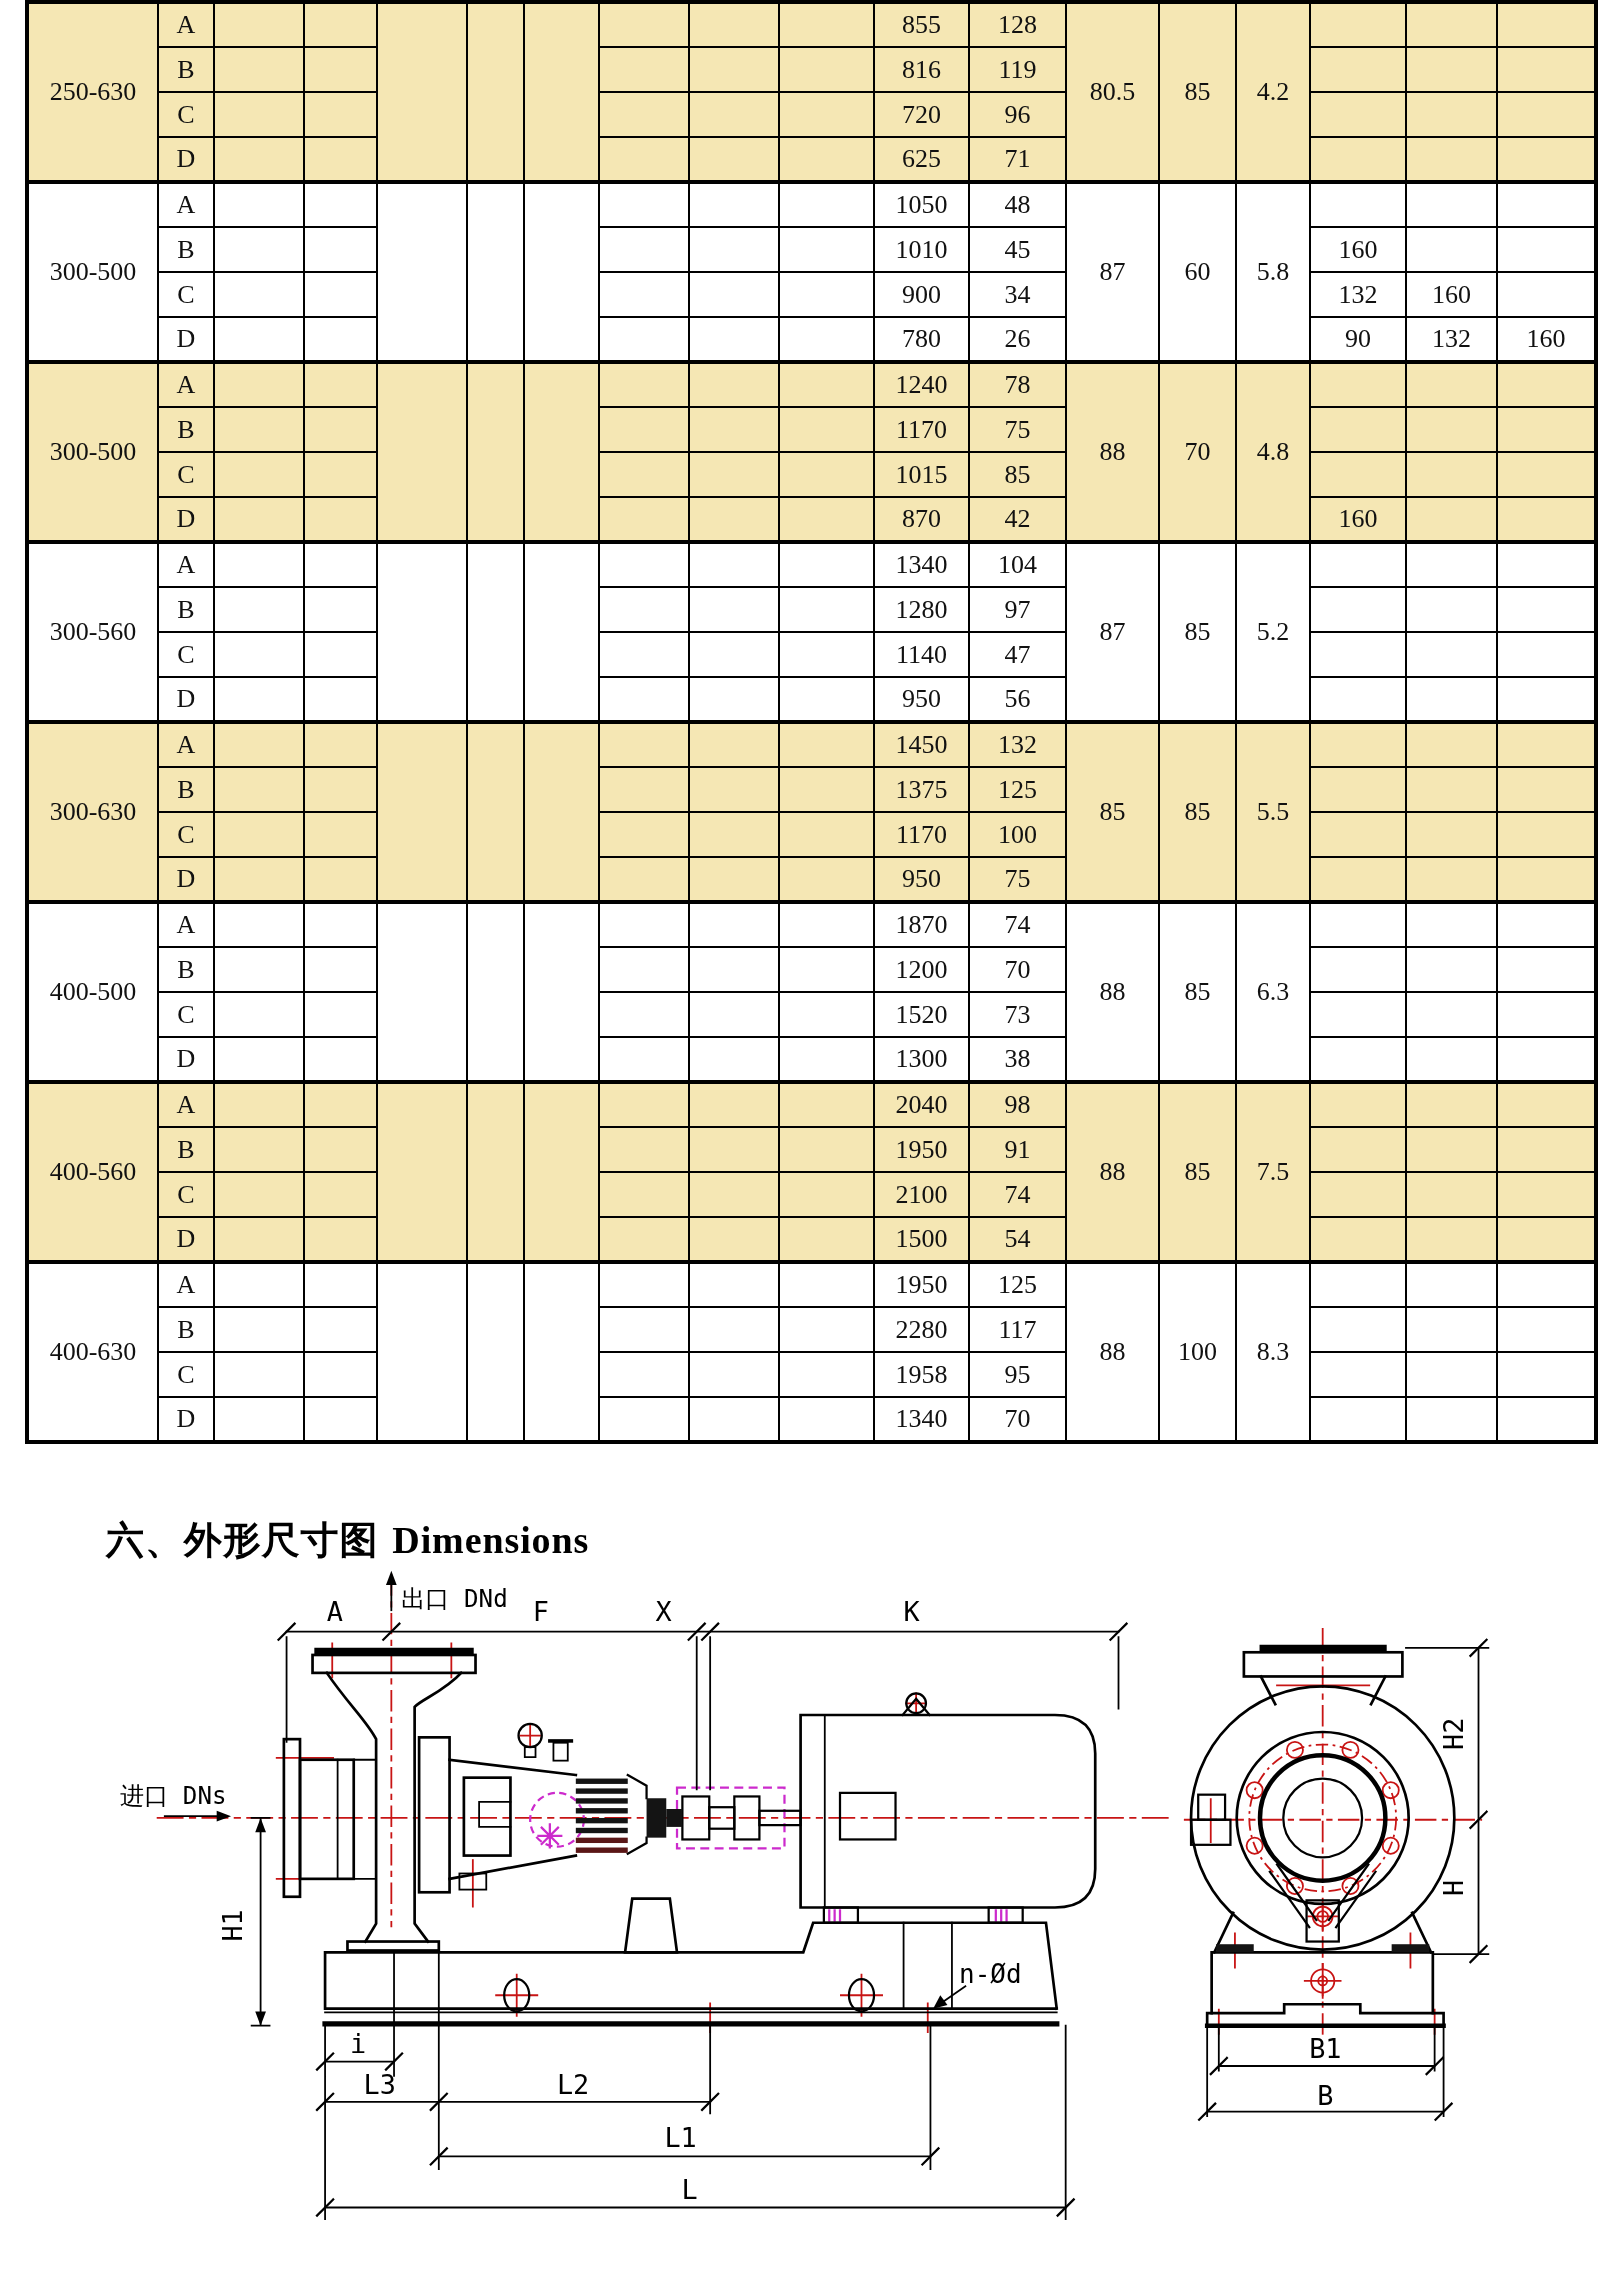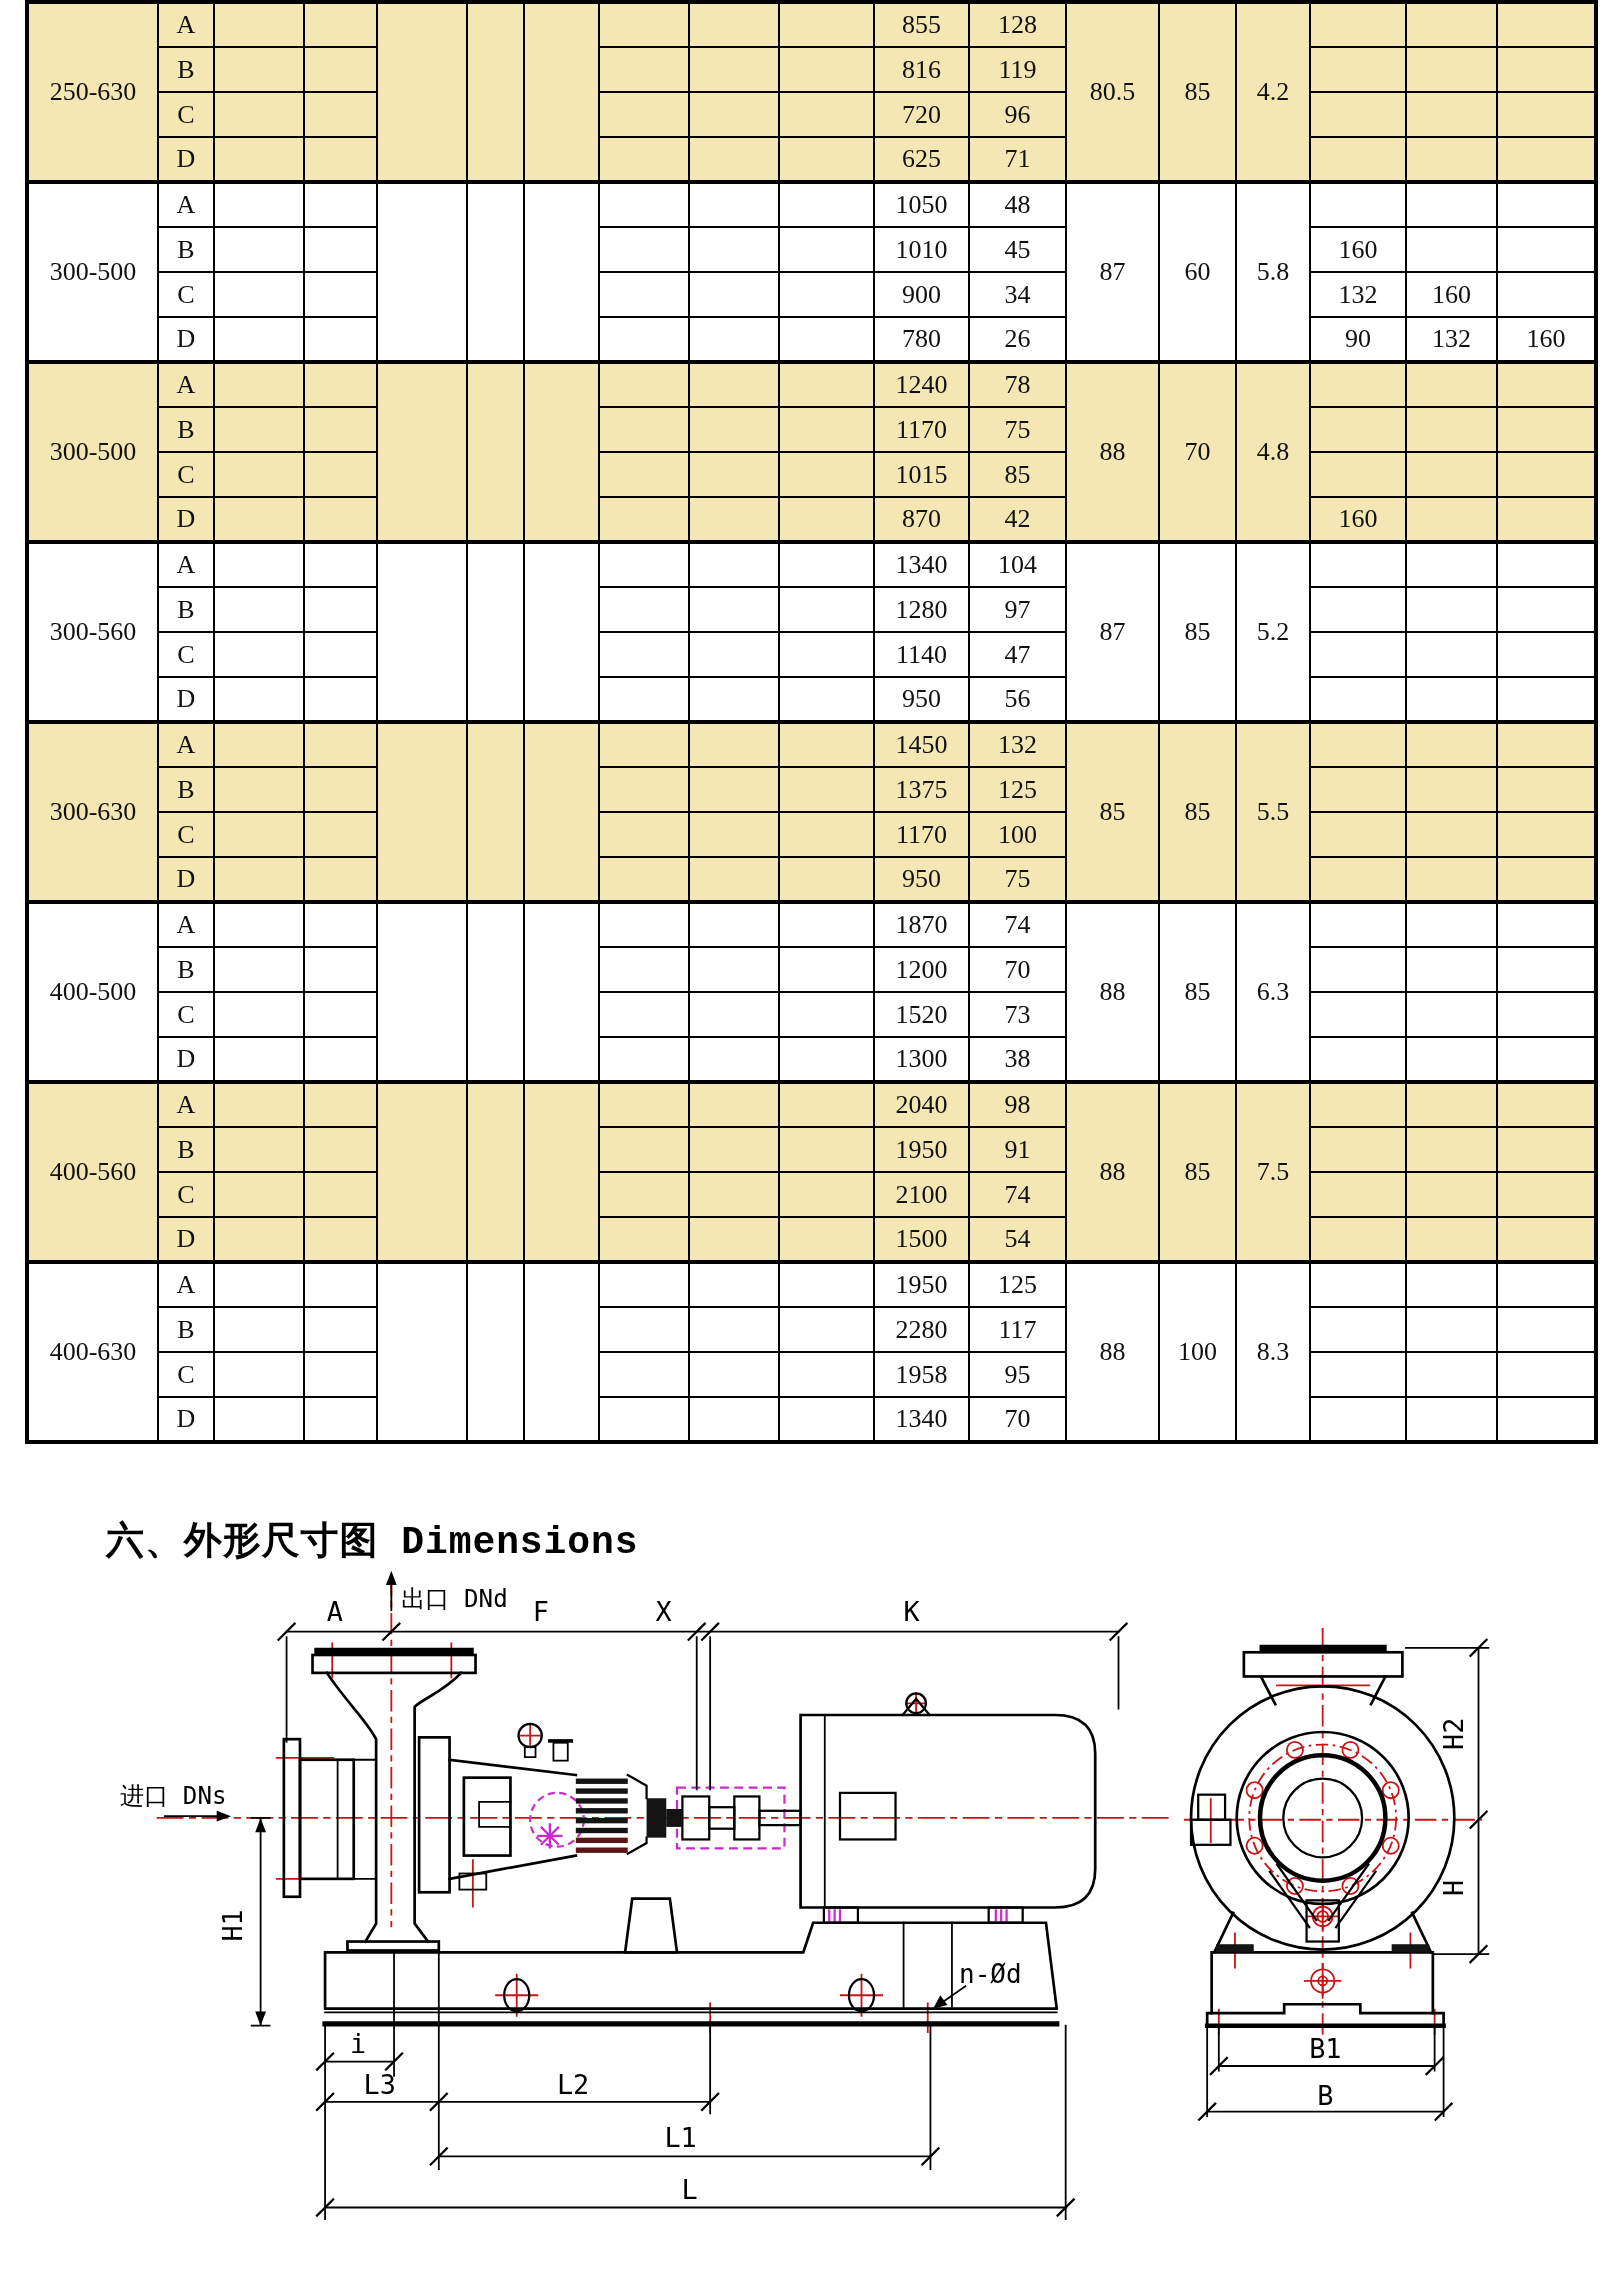--- a/index.html
+++ b/index.html
@@ -8,21 +8,21 @@
   #spec-table{position:absolute;left:25px;top:0;border-collapse:collapse;table-layout:fixed;
               border:4.5px solid #000;border-top-width:2.7px;}
   #spec-table td{border:2.7px solid #000;text-align:center;vertical-align:middle;
                  font:26px "Liberation Serif",serif;padding:0;overflow:hidden;white-space:nowrap;}
   #spec-table tr{height:45px;}
   #spec-table tr.block-start td{border-top-width:4.5px;}
   #spec-table td.shaded{background:#F5E7B4;}
   
   #dim-heading{position:absolute;left:106px;top:1483px;font:bold 38px "Liberation Serif",serif;
                color:#000;letter-spacing:0.9px;white-space:nowrap;}
-  #dim-heading .en{margin-left:23px;font-family:Liberation Mono, monospace;}
+  #dim-heading .en{margin-left:14px;}
   
   #drawing{position:absolute;left:0;top:1567px;}
   #drawing text{font-family:"DejaVu Sans Mono","Liberation Mono",monospace;fill:#000;}
 </style>
 </head>
 <body>
 
 <table id="spec-table">
   <colgroup>
       <col style="width: 131px;">

